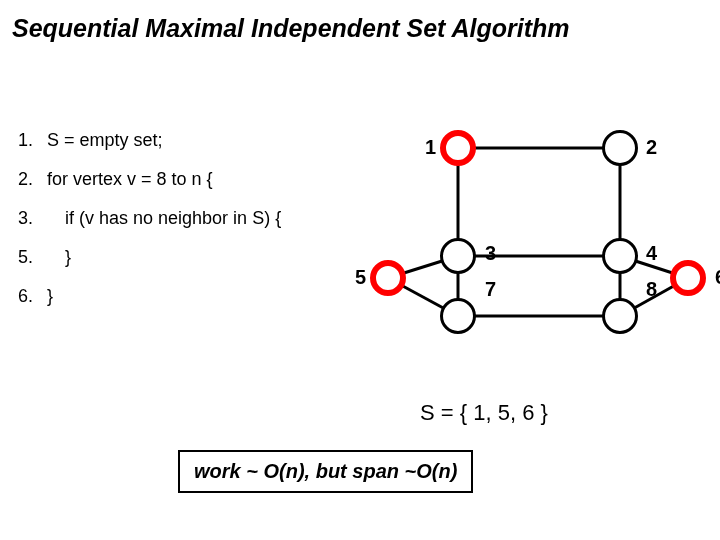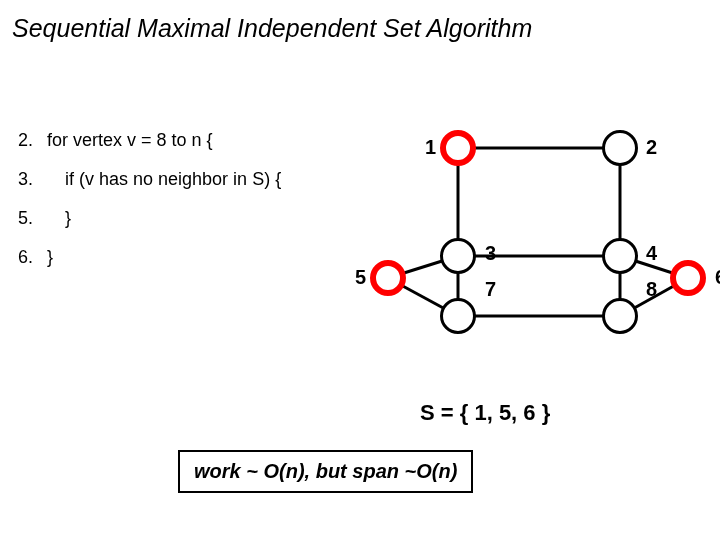--- a/index.html
+++ b/index.html
@@ -8,21 +8,21 @@
     width: 720px; height: 540px;
     background: #fff;
     font-family: Arial, Helvetica, sans-serif;
     color: #000;
     overflow: hidden;
   }
   .title {
     position: absolute;
     left: 12px; top: 14px;
     font-size: 25px;
-    font-weight: normal;
+    font-weight: bold;
     font-style: italic;
   }
   .algo {
     position: absolute;
     left: 18px; top: 130px;
     width: 320px;
     font-size: 18px;
   }
   .algo .step {
     margin-bottom: 18px;
@@ -53,39 +53,43 @@
   }
   .label {
     position: absolute;
     font-size: 20px;
     font-weight: bold;
   }
   .result {
     position: absolute;
     left: 420px; top: 400px;
     font-size: 22px;
-    font-weight: bold;
+    font-weight: normal;
   }
   .complexity-box {
     position: absolute;
     left: 178px; top: 450px;
     border: 2px solid #000;
     padding: 8px 14px;
     font-size: 20px;
     font-weight: bold;
     font-style: italic;
   }
   .tilde { font-style: italic; }
 </style>
 </head>
 <body>
 
 <div class="title">Sequential Maximal Independent Set Algorithm</div>
 
 <div class="algo">
+  <div class="step">
+    <span class="num">1.</span>
+    <span>S = empty set;</span>
+  </div>
   <div class="step">
     <span class="num">2.</span>
     <span>for  vertex v = 8 to n {</span>
   </div>
   <div class="step">
     <span class="num">3.</span>
     <span class="ind1">if (v has no neighbor in S) {</span>
   </div>
   <div class="step">
     <span class="num">5.</span>

